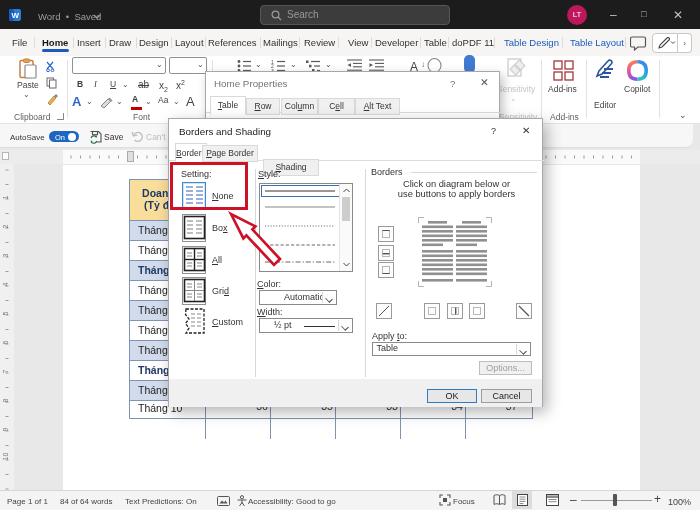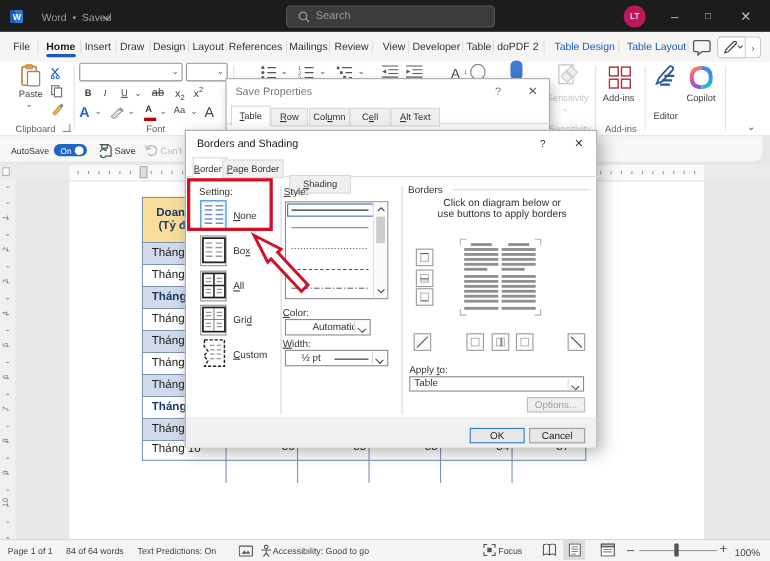--- a/index.html
+++ b/index.html
@@ -111,21 +111,21 @@
 <div class="mtab" style="left:77px;top:37px">Insert</div>
 <div class="mtab" style="left:109px;top:37px">Draw</div>
 <div class="mtab" style="left:139px;top:37px">Design</div>
 <div class="mtab" style="left:175px;top:37px">Layout</div>
 <div class="mtab" style="left:208px;top:37px">References</div>
 <div class="mtab" style="left:263px;top:37px">Mailings</div>
 <div class="mtab" style="left:304px;top:37px">Review</div>
 <div class="mtab" style="left:348px;top:37px">View</div>
 <div class="mtab" style="left:375px;top:37px">Developer</div>
 <div class="mtab" style="left:424px;top:37px">Table</div>
-<div class="mtab" style="left:452px;top:37px">doPDF 2</div>
+<div class="mtab" style="left:452px;top:37px">doPDF 11</div>
 <div class="mtab blue" style="left:504px;top:37px">Table Design</div>
 <div class="mtab blue" style="left:570px;top:37px">Table Layout</div>
 <svg class="abs" style="left:630px;top:35px" width="17" height="16" viewBox="0 0 17 16">
     <path d="M2 2 h12 a1.5 1.5 0 0 1 1.5 1.5 v7 a1.5 1.5 0 0 1 -1.5 1.5 h-6 l-3.5 3 v-3 h-2.5 a1.5 1.5 0 0 1 -1.5 -1.5 v-7 a1.5 1.5 0 0 1 1.5 -1.5 z" fill="none" stroke="#555" stroke-width="1.2"></path>
   </svg>
 <div class="abs" style="left:652px;top:33px;width:26px;height:20px;border:1px solid #c8c8c8;border-radius:4px 0 0 4px;background:#fff"></div>
 <div class="abs" style="left:678px;top:33px;width:14px;height:20px;border:1px solid #c8c8c8;border-left:none;border-radius:0 4px 4px 0;background:#fff;font-size:8px;color:#555;text-align:center;line-height:20px">›</div>
 <svg class="abs" style="left:657px;top:37px" width="14" height="13" viewBox="0 0 14 13">
     <path d="M2 11 L3 8 L10 1 a1 1 0 0 1 2 2 L5 10 Z" fill="none" stroke="#444" stroke-width="1.1"></path>
   </svg>
@@ -530,21 +530,21 @@
     </g>
   </svg>
 <div class="sitem" style="left:570px;top:493px;font-size:12px;color:#444">–</div>
 <div class="abs" style="left:581px;top:499.5px;width:71px;height:1.5px;background:#9a9a9a"></div>
 <div class="abs" style="left:613px;top:494px;width:4px;height:12px;background:#555;border-radius:1px"></div>
 <div class="sitem" style="left:654px;top:492px;font-size:12px;color:#444">+</div>
 <div class="sitem" style="left:668px;top:497px;font-size:9px">100%</div>
 
 <div id="tp-dialog">
   <div class="dialog" style="left:205px;top:71px;width:295px;height:55px">
-    <div class="abs" style="left:8px;top:6px;font-size:9.8px;color:#757575">Save Properties</div>
+    <div class="abs" style="left:8px;top:6px;font-size:9.8px;color:#757575">Home Properties</div>
     <div class="abs" style="left:244px;top:6px;font-size:9.8px;color:#757575">?</div>
     <div class="abs" style="left:274px;top:4px;font-size:10.5px;color:#555">✕</div>
     <div class="abs" style="left:0;top:40px;width:295px;height:1px;background:#d9d9d9"></div>
     <div class="tab tabsel" style="left:4px;top:24px;width:36px;line-height:17px"><span class="u">T</span>able</div>
     <div class="tab" style="left:40px;top:26px;width:34px;line-height:15px"><span class="u">R</span>ow</div>
     <div class="tab" style="left:75px;top:26px;width:37px;line-height:15px">Col<span class="u">u</span>mn</div>
     <div class="tab" style="left:112px;top:26px;width:37px;line-height:15px">C<span class="u">e</span>ll</div>
     <div class="tab" style="left:149px;top:26px;width:45px;line-height:15px"><span class="u">A</span>lt Text</div>
   </div>
 </div>

